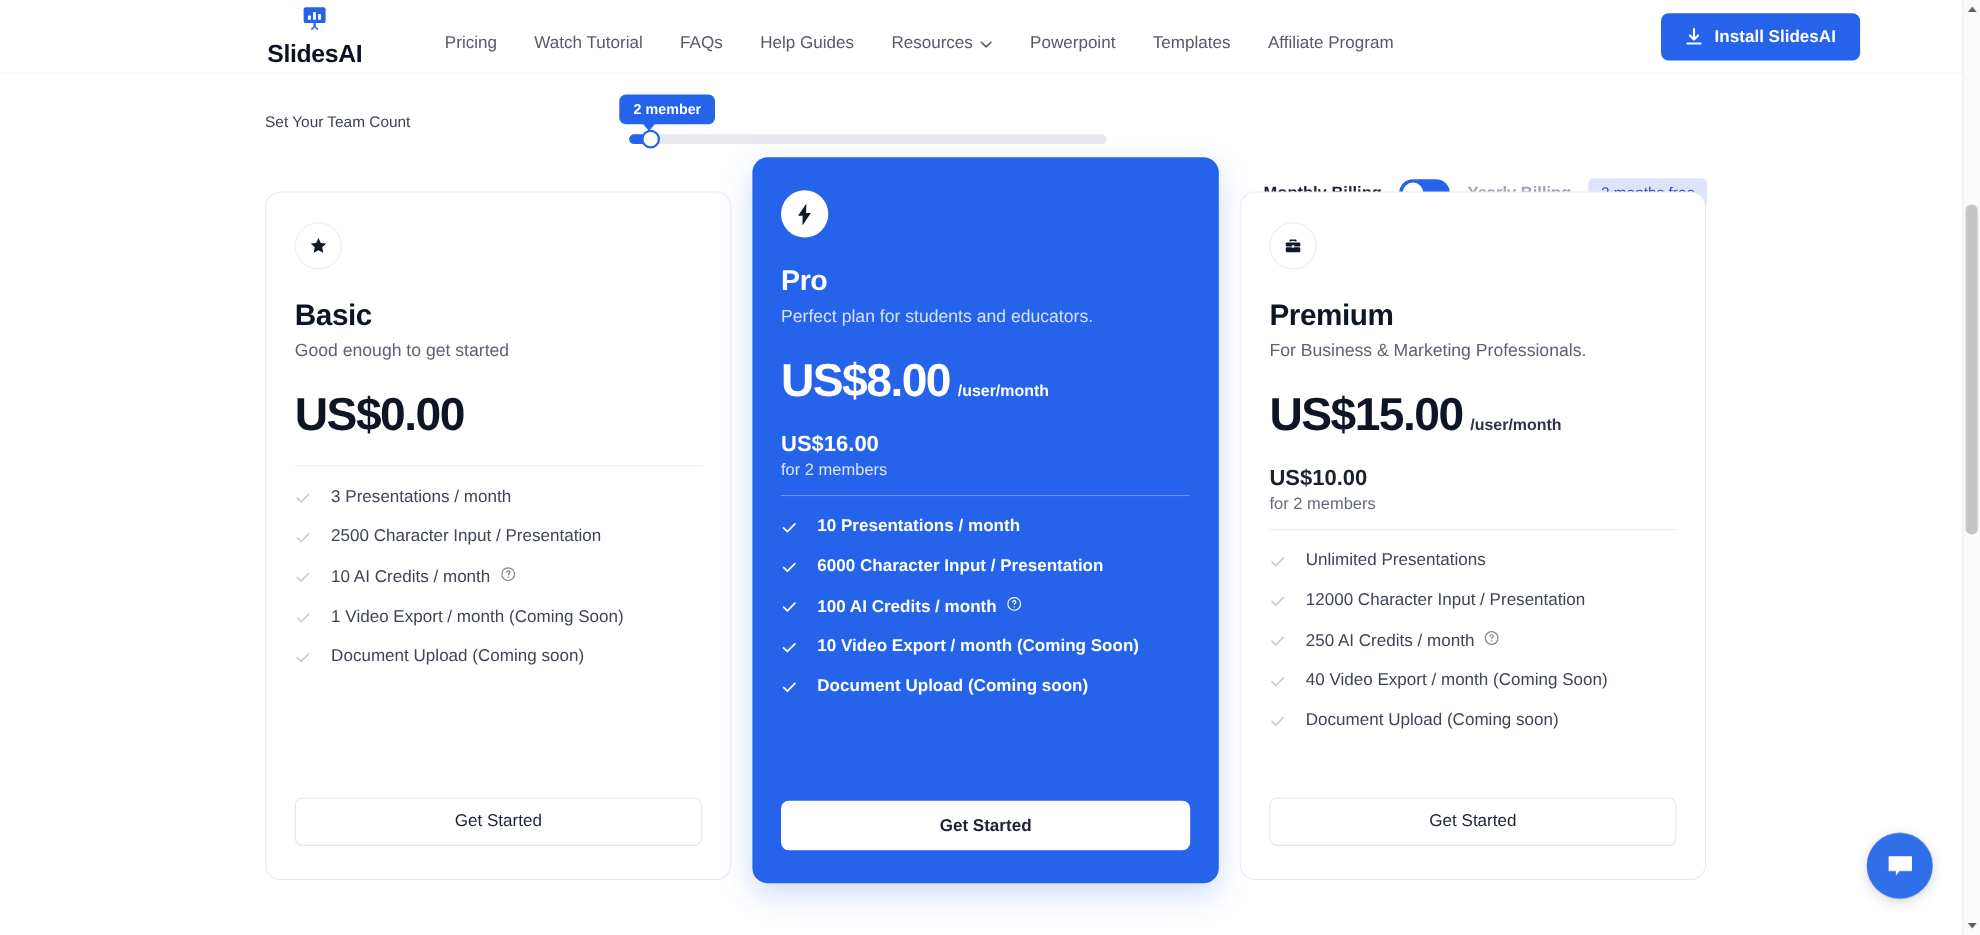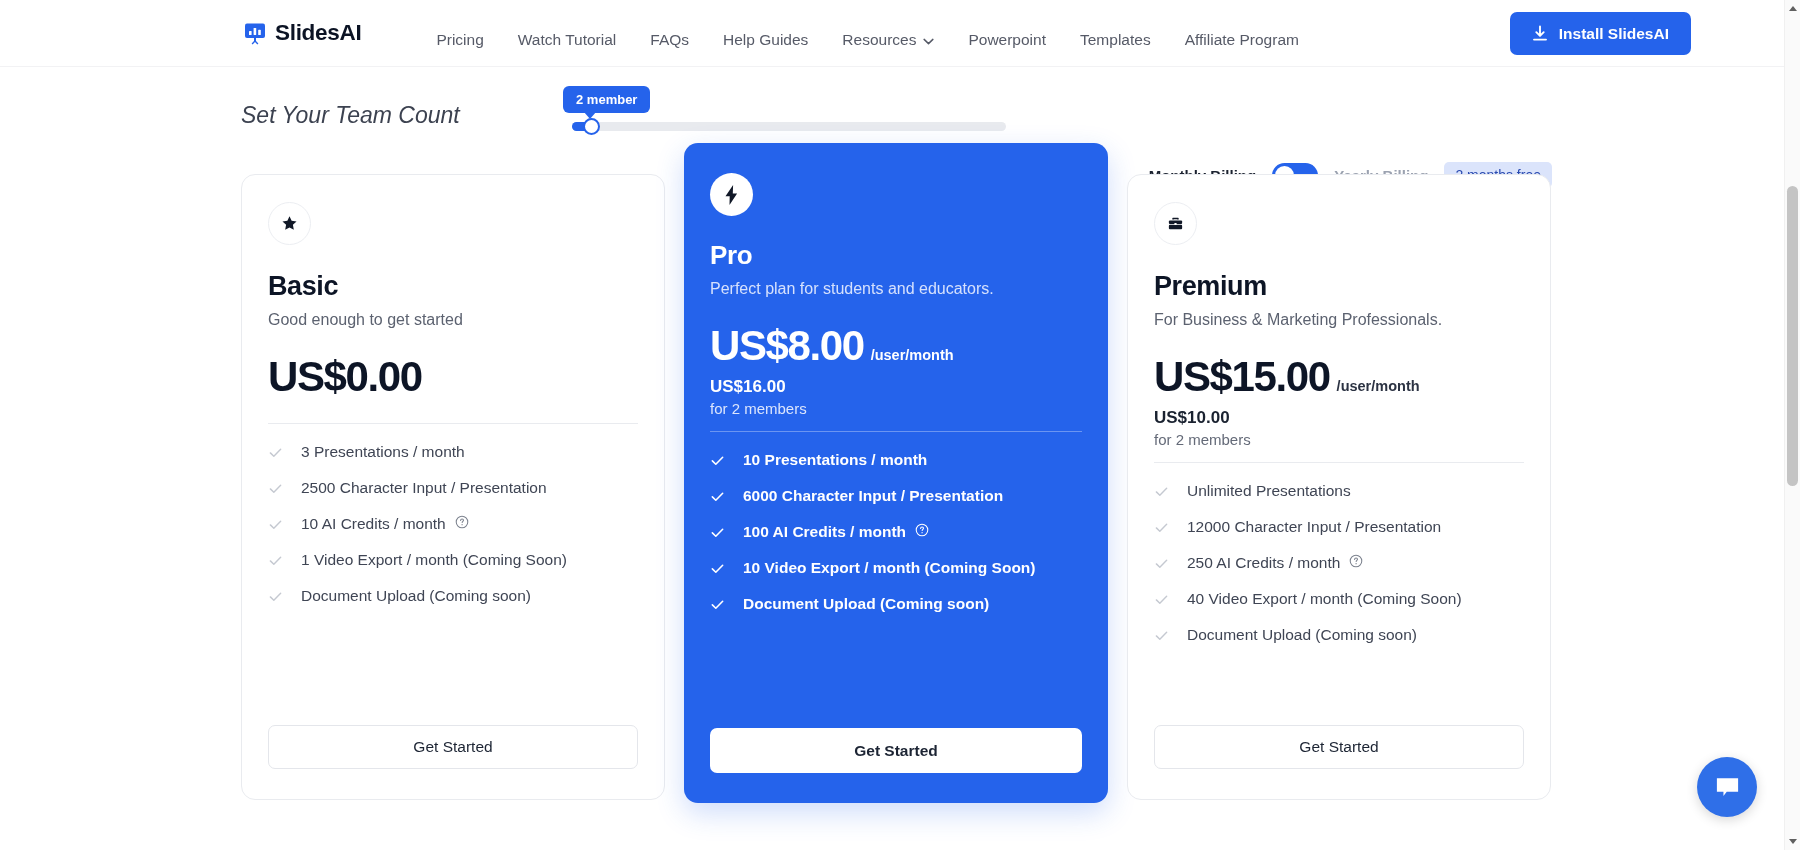--- a/index.html
+++ b/index.html
@@ -21,20 +21,21 @@
     padding: 0 0 0 0;
     background: #ffffff;
     border-bottom: 1px solid #f2f2f4;
     width: 1784px;
   }
   .logo-wrap {
     display: flex;
     align-items: center;
     gap: 8px;
     margin-left: 243px;
+    flex-direction: column;
   }
   .logo-mark {
     width: 24px; height: 24px;
     display: block;
   }
   .logo-text {
     font-size: 22.5px;
     font-weight: bold;
     color: #0b1324;
     letter-spacing: -0.3px;
@@ -83,23 +84,22 @@
   
   .controls {
     position: relative;
     height: 72px;
     width: 1784px;
   }
   .team-label {
     position: absolute;
     left: 241px;
     top: 35px;
-    font-size: 23px;
+    font-size: 14px;
     color: #3c4250;
-    font-style: italic;
   }
   .slider-zone {
     position: absolute;
     left: 572px;
     top: 55px;
     width: 434px;
   }
   .slider-track {
     position: relative;
     height: 9px;
@@ -265,22 +265,22 @@
   }
   .card.pro .price { color: #ffffff; }
   .price-unit {
     font-size: 14.5px;
     font-weight: bold;
     color: #2c3343;
   }
   .card.pro .price-unit { color: #ffffff; }
 
   .subtotal {
-    margin-top: 8px;
-    font-size: 17px;
+    margin-top: 24px;
+    font-size: 20px;
     font-weight: bold;
     color: #1a2230;
   }
   .card.pro .subtotal { color: #ffffff; }
   .submembers {
     margin-top: 3px;
     font-size: 15px;
     color: #646a78;
   }
   .card.pro .submembers { color: #dbe5fd; }

